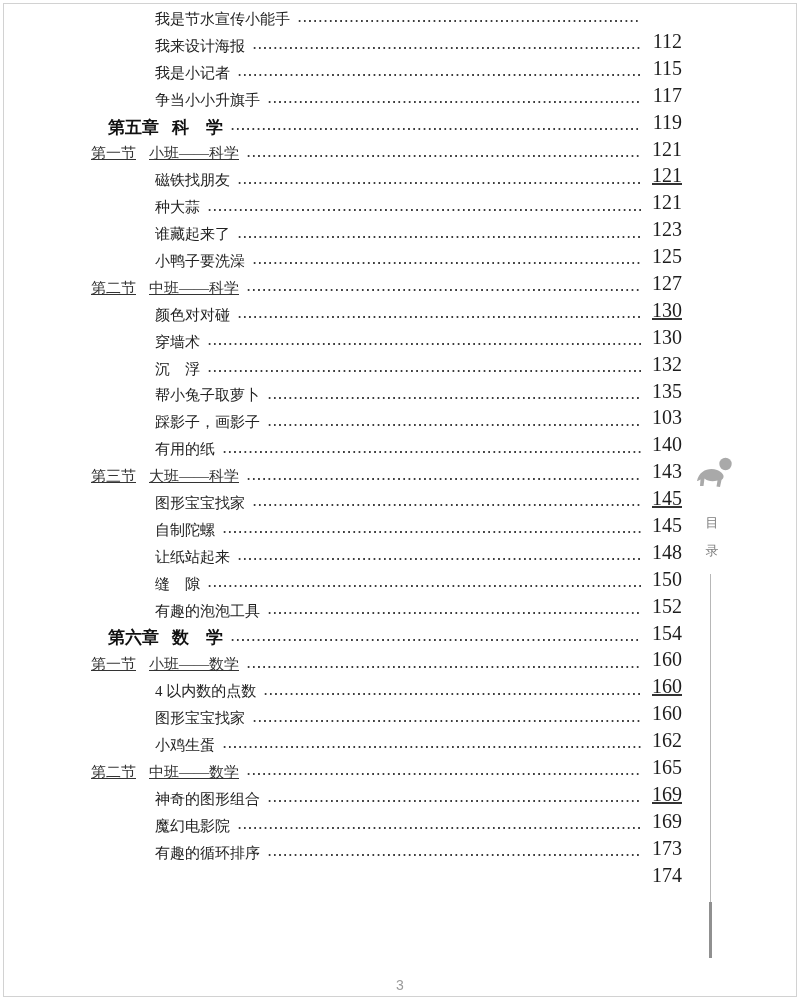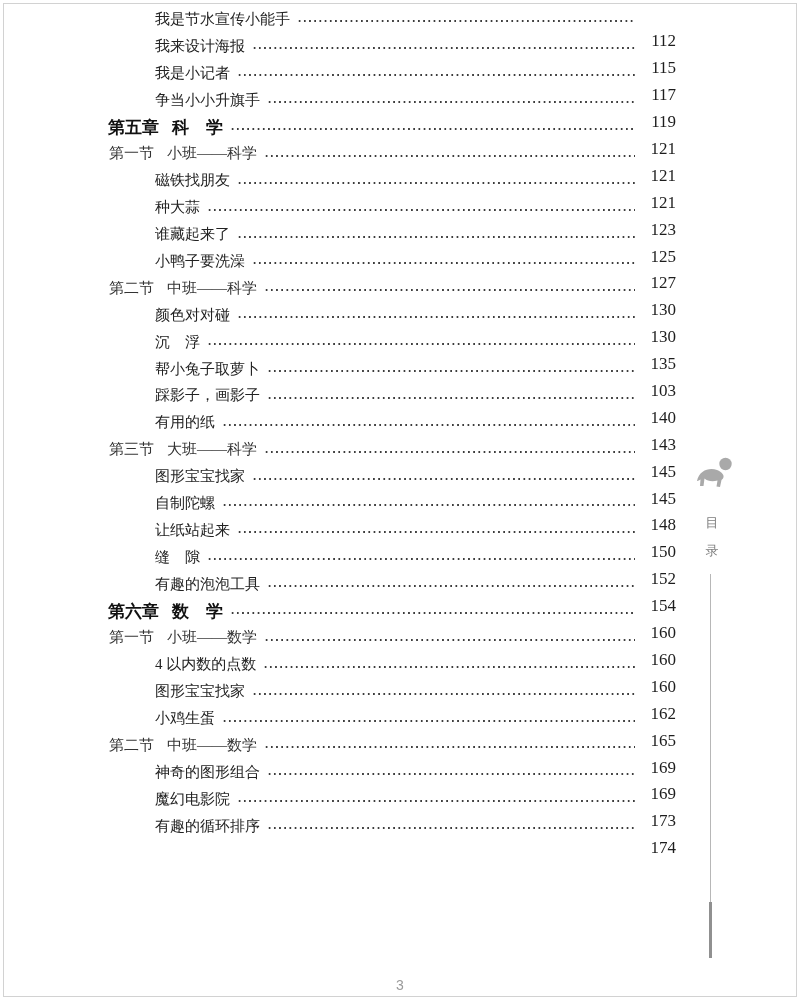--- a/index.html
+++ b/index.html
@@ -20,31 +20,31 @@
     inset: 3px;
     border: 1px solid #d2d2d2;
     pointer-events: none;
   }
 
   
   .toc {
     position: absolute;
     top: 6px;
     left: 0;
-    right: 124px;
+    right: 118px;
   }
   .row {
     display: flex;
     align-items: center;
     height: 26.9px;
     white-space: nowrap;
     color: #222;
   }
   .row--entry   { padding-left: 155px; font-size: 15px; }
-  .row--section { padding-left: 65px;  font-size: 15px; color: #333; }
+  .row--section { padding-left: 47px;  font-size: 15px; color: #333; text-decoration: underline; }
   .row--chapter {
     padding-left: 64px;
     font-size: 17px;
     font-weight: bold;
     color: #111;
     font-family: "Liberation Sans", "DejaVu Sans", sans-serif;
   }
   .row .label { margin-right: 13px; margin-left: 44px; }
   .row .title { flex: 0 0 auto; }
   .leader {
@@ -52,21 +52,21 @@
     height: 12px;
     margin: 4px 5px 0 7px;
     background-image: radial-gradient(circle, #3c3c3c 1.05px, rgba(0,0,0,0) 1.35px);
     background-size: 5.2px 12px;
     background-repeat: repeat-x;
     background-position: left center;
   }
   .pagenum {
     flex: 0 0 36px;
     text-align: right;
-    font-size: 17px;
+    font-size: 20px;
     font-weight: normal;
     color: #1d1d1d;
     font-family: "Liberation Serif", "DejaVu Serif", serif;
     margin-top: 44px;
   }
   .row--chapter .pagenum { font-weight: normal; }
 
   
   .baby {
     position: absolute;
@@ -190,20 +190,26 @@
       <span class="label">第二节</span>
       <span class="title">中班——科学</span>
       <span class="leader"></span>
       <span class="pagenum">130</span>
     </div>
       <div class="row row--entry">
 
       <span class="title">颜色对对碰</span>
       <span class="leader"></span>
       <span class="pagenum">130</span>
+    </div>
+      <div class="row row--entry">
+
+      <span class="title">穿墙术</span>
+      <span class="leader"></span>
+      <span class="pagenum">132</span>
     </div>
       <div class="row row--entry">
 
       <span class="title">沉　浮</span>
       <span class="leader"></span>
       <span class="pagenum">135</span>
     </div>
       <div class="row row--entry">
 
       <span class="title">帮小兔子取萝卜</span>

